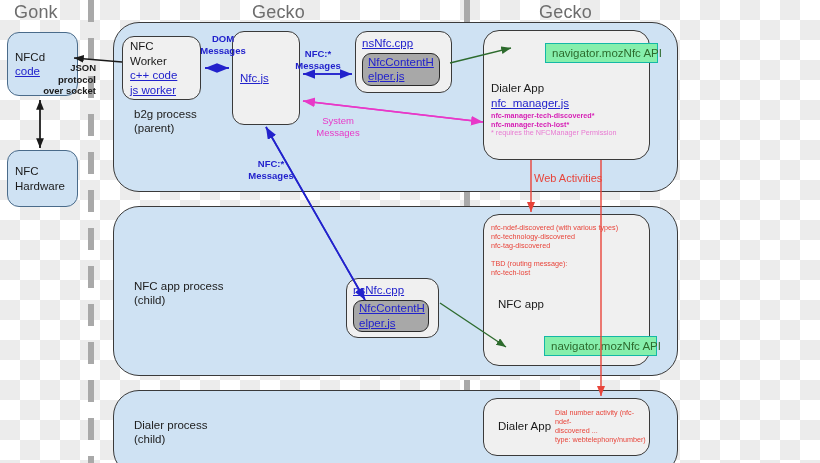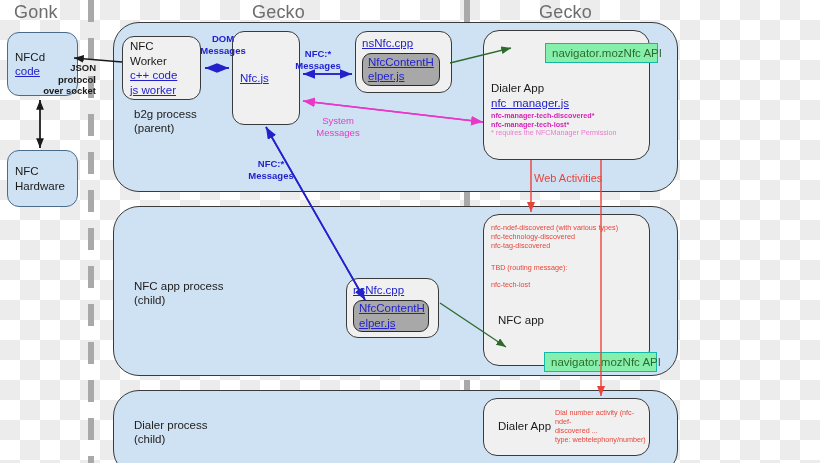--- a/index.html
+++ b/index.html
@@ -217,21 +217,21 @@
     <div class="box box-gray" style="position:relative; left:6px; top:2px; width:76px; height:32px; border-radius:9px;">
       <div class="link" style="padding:0 5px;">NfcContentH
 elper.js</div>
     </div>
   </div>
 
   <div class="box box-white" style="left:483px; top:214px; width:167px; height:152px; justify-content:flex-start; padding-top:9px; border-radius:16px;">
     <div class="lbl-red" style="position:relative; font-size:7.2px; line-height:8.8px; white-space:pre-line; padding:0 7px;">nfc-ndef-discovered (with various types)
 nfc-technology-discovered
 nfc-tag-discovered</div>
-    <div class="lbl-red" style="position:relative; font-size:7.2px; line-height:17px; white-space:pre-line; padding:9px 7px 0 7px;">TBD (routing message):
+    <div class="lbl-red" style="position:relative; font-size:7.2px; line-height:9px; white-space:pre-line; padding:9px 7px 0 7px;">TBD (routing message):
 nfc-tech-lost</div>
     <div class="btxt" style="margin-top:20px; padding-left:14px;">NFC app</div>
     <div class="box box-plain" style="position:relative; left:24px; top:24px; width:113px; height:20px; justify-content:center;">
       <div class="green-api">navigator.mozNfc API</div>
     </div>
   </div>
 
   <div class="proc" style="left:113px; top:390px; width:565px; height:86px;"></div>
 
   <div class="proc-label" style="left:122px; top:418px;">Dialer process

